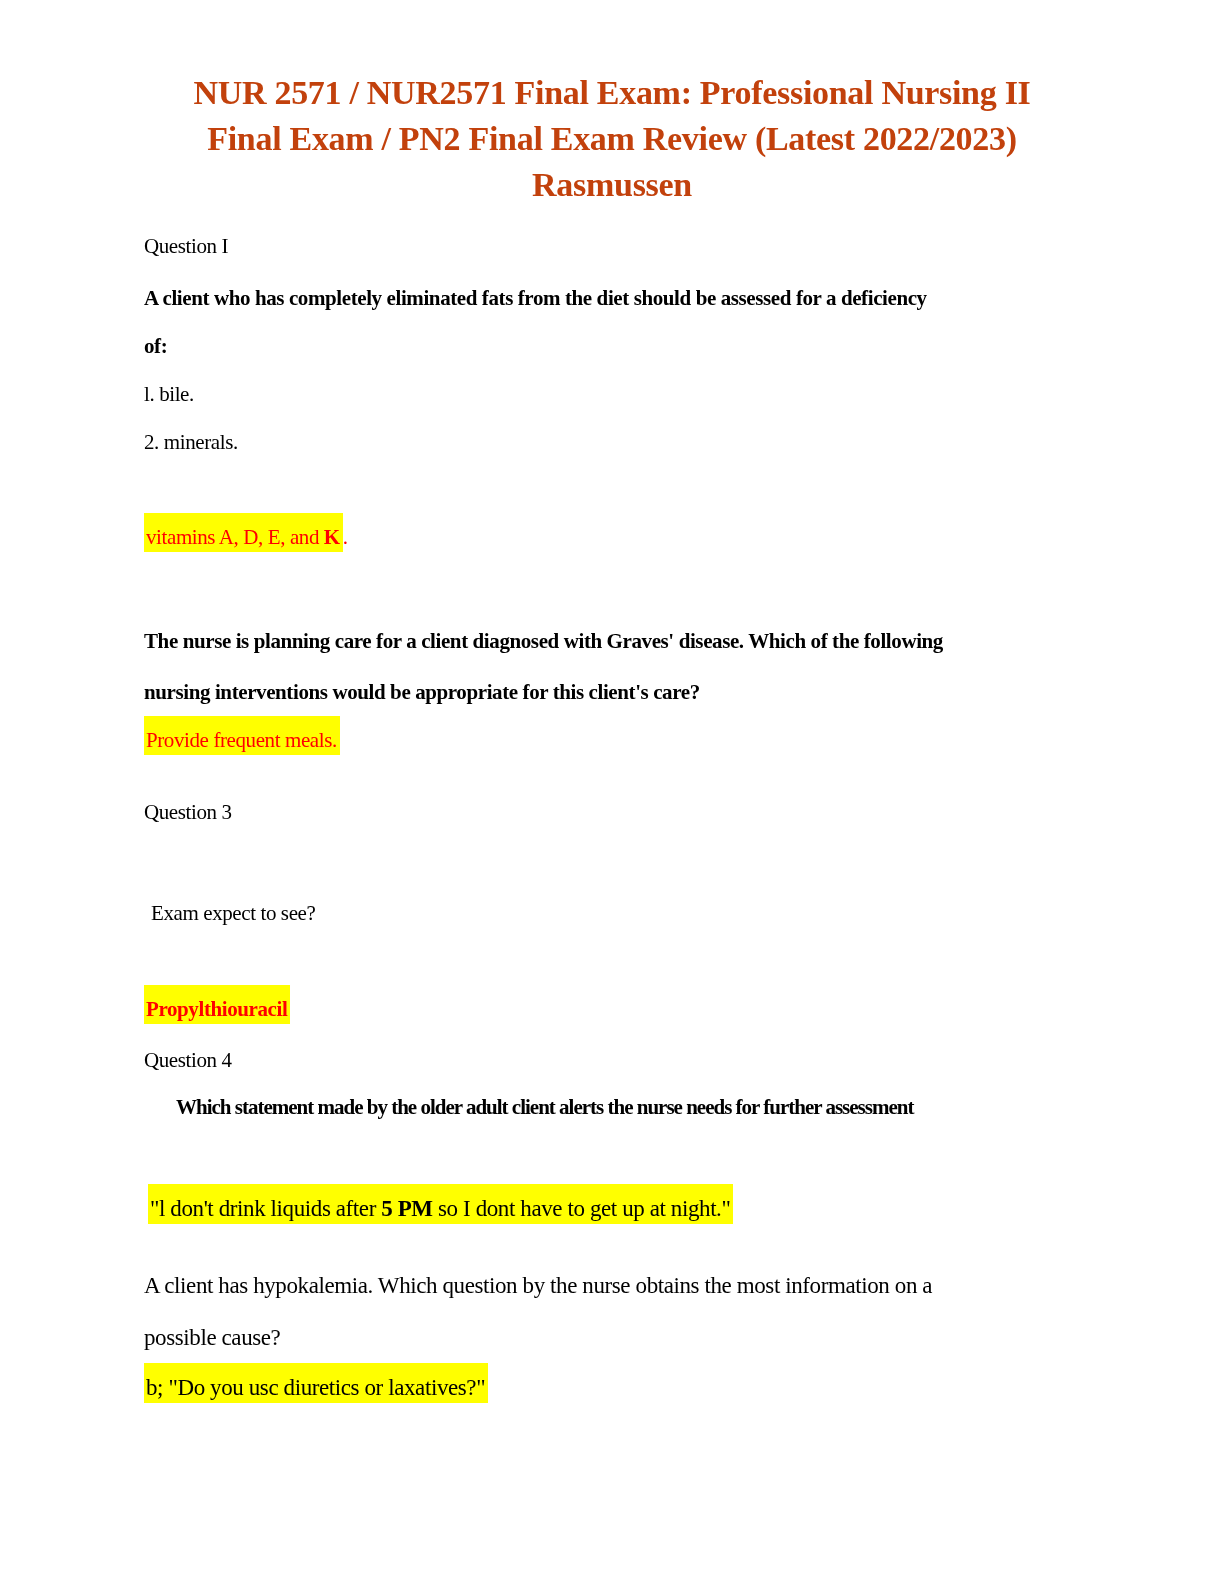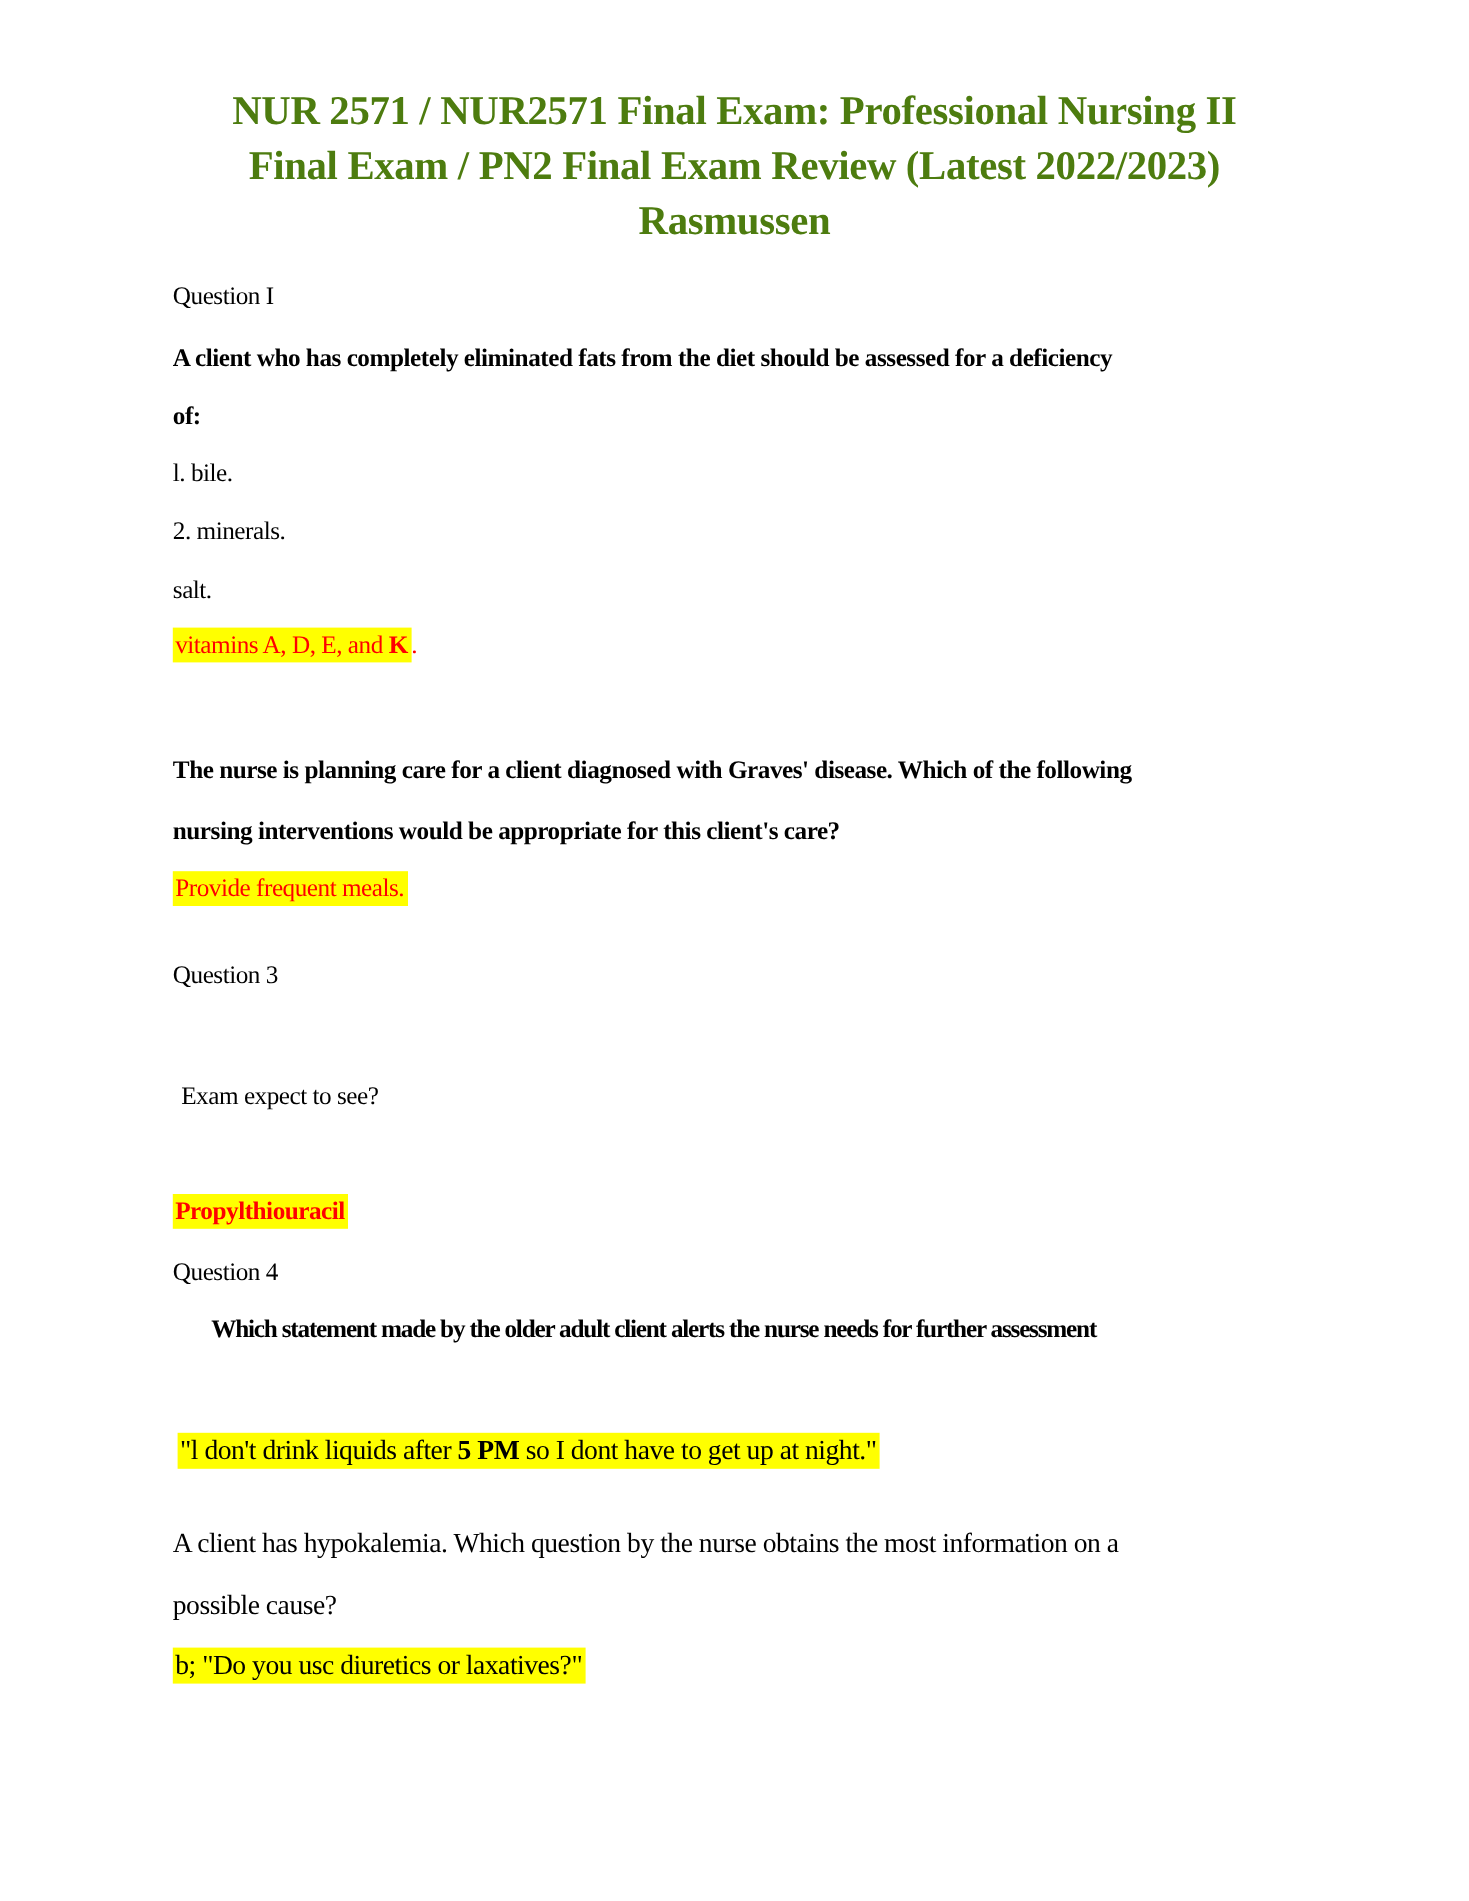--- a/index.html
+++ b/index.html
@@ -13,62 +13,61 @@
     font-family: "Liberation Serif", "DejaVu Serif", serif;
     color: #000000;
     overflow: hidden;
   }
   .doc-title {
     position: absolute;
     top: 70px;
     left: 60px;
     right: 60px;
     text-align: center;
-    color: #4d7c0f;
+    color: #c2410c;
     font-weight: 700;
     font-size: 34px;
     line-height: 46px;
     letter-spacing: -0.3px;
   }
   .line {
     position: absolute;
     left: 144px;
     right: 100px;
     font-size: 21px;
     line-height: 26px;
     letter-spacing: -0.4px;
     white-space: nowrap;
   }
   .bold { font-weight: 700; }
   .condensed { letter-spacing: -1px; margin-left: 32px; }
   .big { font-size: 23px; line-height: 30px; }
   .hl {
     background: #FFFF00;
-    padding: 2px 3px 3px 2px;
+    padding: 12px 3px 3px 2px;
   }
   .red { color: #FF0000; }
   .b { font-weight: 700; }
 </style>
 </head>
 <body>
 
 <div class="page">
 
   <div class="doc-title">
     <div>NUR 2571 / NUR2571 Final Exam: Professional Nursing II</div>
     <div>Final Exam / PN2 Final Exam Review (Latest 2022/2023)</div>
     <div>Rasmussen</div>
   </div>
 
   <div class="line" style="top:233px">Question I</div>
   <div class="line bold" style="top:285px">A client who has completely eliminated fats from the diet should be assessed for a deficiency</div>
   <div class="line bold" style="top:333px">of:</div>
   <div class="line" style="top:381px">l. bile.</div>
   <div class="line" style="top:429px">2. minerals.</div>
-  <div class="line" style="top:478px">salt.</div>
   <div class="line" style="top:524px"><span class="hl red"><span>vitamins A, D, E, and </span><span class="b">K</span></span><span class="red">.</span></div>
 
   <div class="line bold" style="top:628px">The nurse is planning care for a client diagnosed with Graves' disease. Which of the following</div>
   <div class="line bold" style="top:679px">nursing interventions would be appropriate for this client's care?</div>
   <div class="line" style="top:727px"><span class="hl red">Provide frequent meals.</span></div>
 
   <div class="line" style="top:799px">Question 3</div>
   <div class="line" style="top:900px; left:151px">Exam expect to see?</div>
   <div class="line" style="top:996px"><span class="hl red b">Propylthiouracil</span></div>
 

